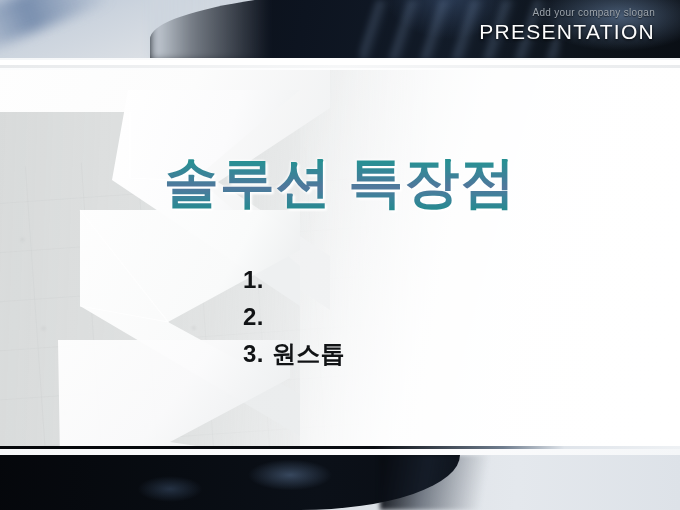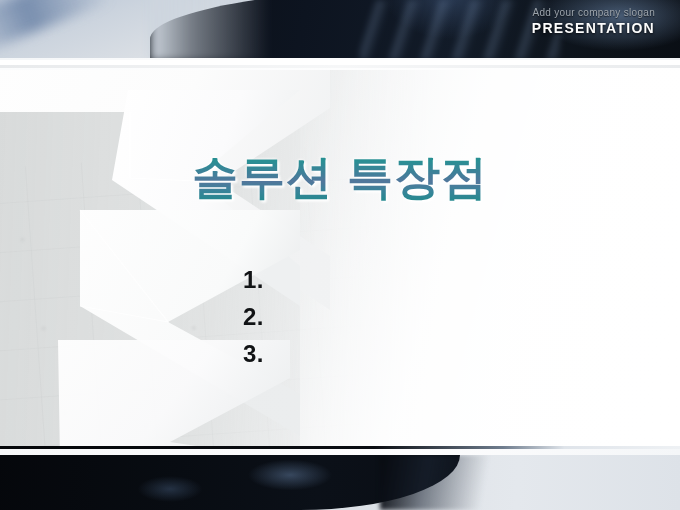--- a/index.html
+++ b/index.html
@@ -93,22 +93,22 @@
     filter:blur(3px);
   }
   .hdr-text{
     position:absolute;right:25px;top:8px;text-align:right;line-height:1;
   }
   .slogan{
     font-size:10px;color:#9ba3ab;letter-spacing:.3px;margin:0 0 3px 0;
     text-shadow:0 1px 1px rgba(0,0,0,.6);
   }
   .prestitle{
-    font-size:14px;color:#fdfdfd;letter-spacing:1.3px;margin:0;
-    font-weight:700;text-shadow:0 1px 3px rgba(0,0,0,.85);
+    font-size:21px;color:#fdfdfd;letter-spacing:1.3px;margin:0;
+    font-weight:400;text-shadow:0 1px 3px rgba(0,0,0,.85);
   }
 
   
   .sep{position:absolute;left:0;width:680px;}
   .sep-a{top:58px;height:2px;background:linear-gradient(90deg,#f4f6f8,#ffffff 40%,#f2f4f6);}
   .sep-b{top:60px;height:5px;background:#ffffff;}
   .sep-c{top:65px;height:3px;background:linear-gradient(90deg,#e8eaec,#f6f7f8 50%,#e9ebed);}
   .sep-d{top:68px;height:2px;background:linear-gradient(90deg,#fbfcfd,#ffffff);}
 
   
@@ -138,21 +138,21 @@
     filter:blur(2px);
   }
   .bot-right{
     position:absolute;left:430px;top:0;width:250px;height:55px;
     background:linear-gradient(92deg,rgba(236,239,242,.2) 0%,#e4e8ed 35%,#dde2e8 100%);
   }
 
   
   .title{
     position:absolute;left:0;top:152px;width:680px;text-align:center;
-    font-size:46px;font-weight:bold;letter-spacing:1px;line-height:1.1;
+    font-size:55px;font-weight:bold;letter-spacing:1px;line-height:1.1;
     margin:0;
   }
   .title-inner{
     display:inline-block;position:relative;
     background-image:linear-gradient(180deg,
       #1e8e8c 0%,
       #2a8f94 18%,
       #3f8099 42%,
       #52779c 58%,
       #3a849a 76%,
@@ -240,20 +240,21 @@
 
   <ul class="list">
     <li>
       <span class="li-num">1.</span>
     </li>
     <li>
       <span class="li-num">2.</span>
     </li>
     <li>
       <span class="li-num">3.</span>
+      <span class="li-txt">원스톱</span>
     </li>
   </ul>
 
   <div class="bot-line"></div>
   <div class="bot-white"></div>
   <div class="bot-band">
     <div class="bot-right"></div>
     <div class="bot-dark"></div>
     <div class="bot-dark-edge"></div>
   </div>

